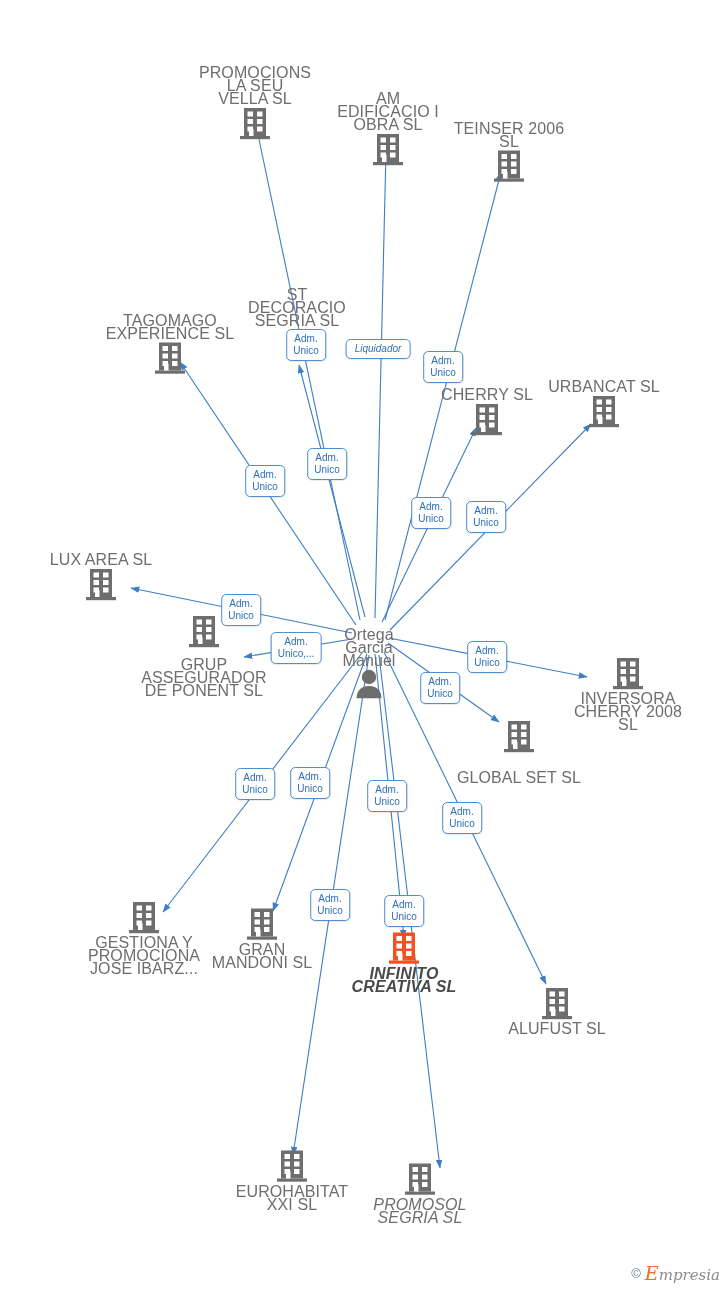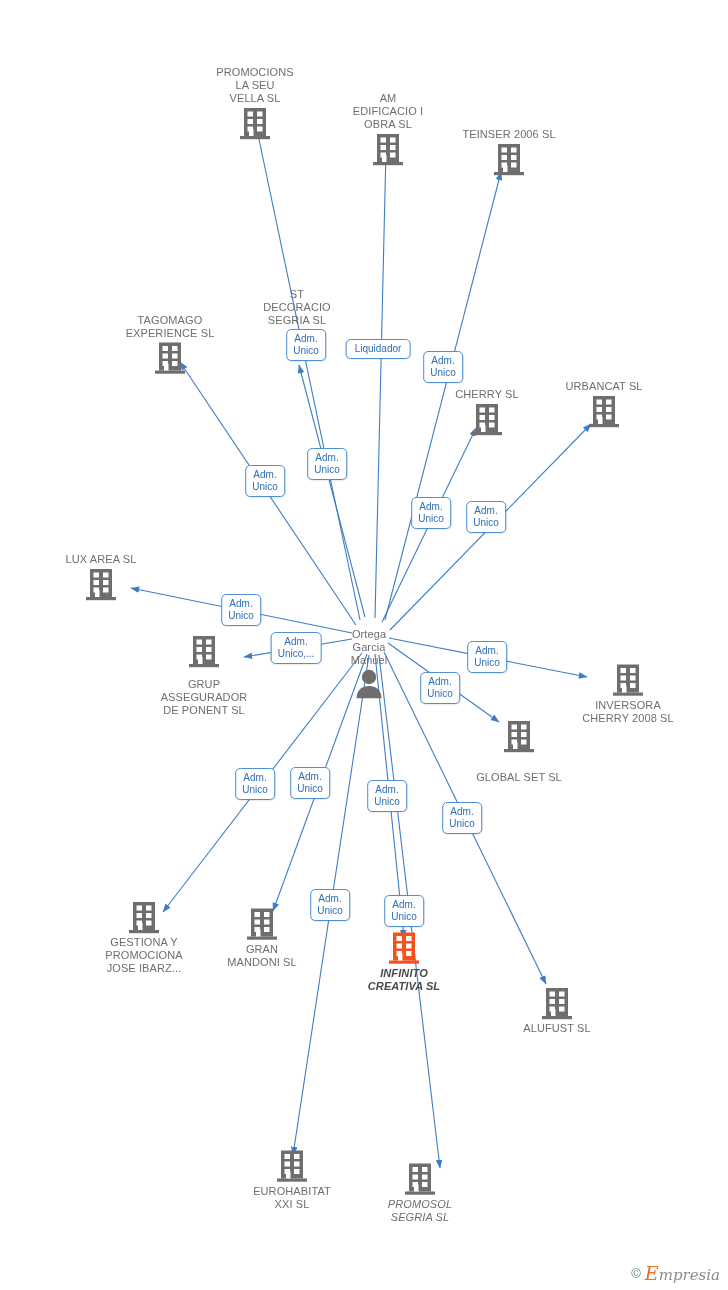--- a/index.html
+++ b/index.html
@@ -28,21 +28,21 @@
   .node {
     position: absolute;
     transform: translate(-50%, -50%);
     display: flex;
     flex-direction: column;
     align-items: center;
     width: 130px;
     cursor: pointer;
   }
   .node .node-label {
-    font-size: 11px;
+    font-size: 16px;
     line-height: 13px;
     color: #6e6e6e;
     text-align: center;
     white-space: pre-line;
     letter-spacing: 0.1px;
   }
   .node.highlight .node-label {
     color: #4a4a4a;
     font-weight: bold;
   }
@@ -72,20 +72,21 @@
     font-size: 10px;
     line-height: 12px;
     text-align: center;
     padding: 3px 6px;
     white-space: pre-line;
     box-shadow: 0 1px 1px rgba(0,0,0,0.08);
     cursor: pointer;
   }
   .badge.one-line {
     padding: 3px 8px;
+    font-style: italic;
   }
 
   #watermark {
     position: absolute;
     right: 8px;
     bottom: 6px;
     display: flex;
     align-items: center;
     gap: 4px;
     font-size: 15px;
@@ -255,21 +256,21 @@
             <rect x="17" y="4.5" width="5.5" height="5" fill="#ffffff"></rect>
             <rect x="7.5" y="12" width="5.5" height="5" fill="#ffffff"></rect>
             <rect x="17" y="12" width="5.5" height="5" fill="#ffffff"></rect>
             <rect x="7.5" y="19.5" width="5.5" height="5" fill="#ffffff"></rect>
             <rect x="17" y="19.5" width="5.5" height="5" fill="#ffffff"></rect>
             <rect x="9" y="22" width="4.5" height="7" fill="#ffffff"></rect>
           </svg>
         </div>
         <div class="node-label">LUX AREA SL</div>
       </div>
-      <div class="node label-below" style="left: 204px; top: 676px; gap: 8px;">
+      <div class="node label-below" style="left: 204px; top: 656px; gap: 8px;">
         <div class="node-icon">
           <svg class="bldg" viewBox="0 0 30 33" xmlns="http://www.w3.org/2000/svg">
             <rect x="4" y="1" width="22" height="28" fill="#6e6e6e"></rect>
             <rect x="0" y="29" width="30" height="3.2" fill="#6e6e6e"></rect>
             <rect x="7.5" y="4.5" width="5.5" height="5" fill="#ffffff"></rect>
             <rect x="17" y="4.5" width="5.5" height="5" fill="#ffffff"></rect>
             <rect x="7.5" y="12" width="5.5" height="5" fill="#ffffff"></rect>
             <rect x="17" y="12" width="5.5" height="5" fill="#ffffff"></rect>
             <rect x="7.5" y="19.5" width="5.5" height="5" fill="#ffffff"></rect>
             <rect x="17" y="19.5" width="5.5" height="5" fill="#ffffff"></rect>

